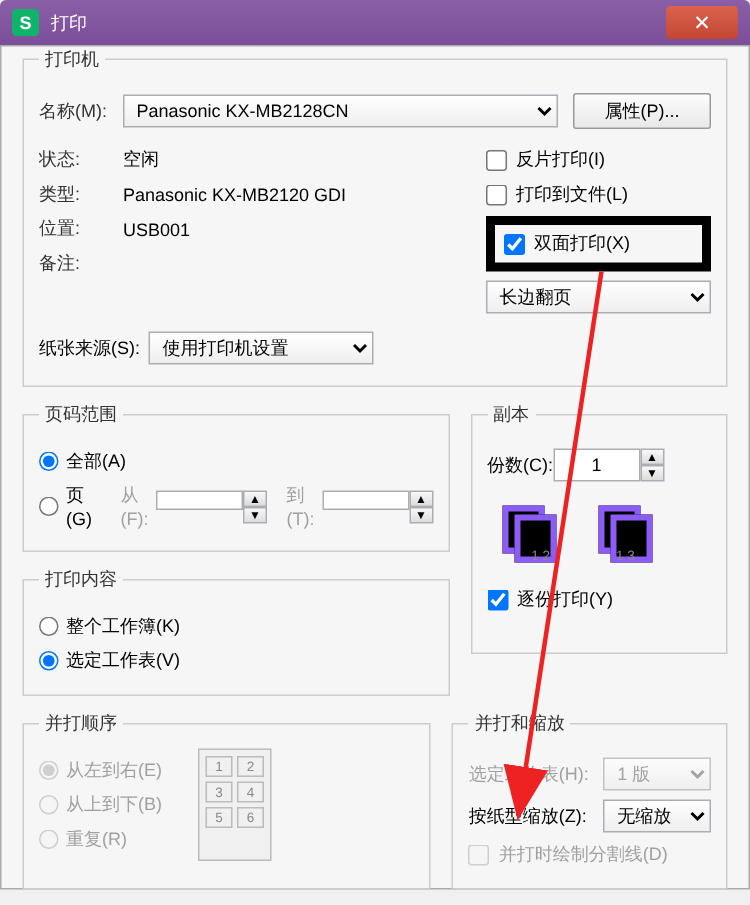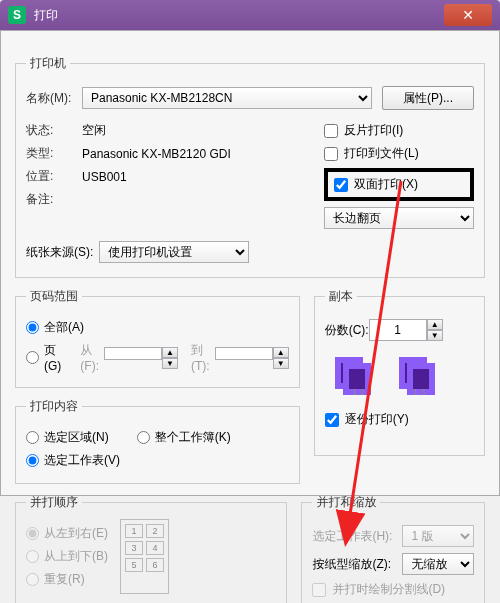--- a/index.html
+++ b/index.html
@@ -1,40 +1,40 @@
 <!DOCTYPE html>
 <html><head>
 <meta charset="utf-8">
 <style>
 *{box-sizing:border-box;margin:0;padding:0;font-family:"Microsoft YaHei",SimSun,sans-serif;font-size:12px}
 body{background:#f0f0f0;width:500px;height:603px;position:relative}
 .titlebar{height:30px;background:linear-gradient(#8a5fa8,#7a4e98);display:flex;align-items:center;padding:0 8px;color:#fff;border-top-left-radius:4px;border-top-right-radius:4px}
 .titleicon{width:18px;height:18px;background:#0fb36a;border-radius:3px;display:flex;align-items:center;justify-content:center;color:#fff;font-weight:bold;margin-right:8px}
 .title{flex:1}
 .closebtn{width:48px;height:22px;background:linear-gradient(#d9634e,#c44632);border-radius:3px;display:flex;align-items:center;justify-content:center;color:#fff;font-size:14px}
-.window{background:#f6f6f6;border:1px solid #aaa;height:466px;padding:24px 14px;position:relative}
+.window{background:#f6f6f6;border:1px solid #aaa;height:563px;padding:0 14px;position:relative}
 fieldset{border:1px solid #ccc;margin:0 0 10px 0;padding:8px 10px}
 legend{padding:0 4px;color:#333}
 .row{display:flex;align-items:center;margin:6px 0}
 .lbl{width:56px;color:#333}
 select,input[type=text]{border:1px solid #abadb3;height:22px;padding:0 4px;background:#fff}
 select{background:linear-gradient(#fff,#eee)}
 .btn{border:1px solid #999;background:linear-gradient(#fdfdfd,#e8e8e8);height:24px;padding:0 10px;border-radius:2px;display:inline-flex;align-items:center;justify-content:center}
 .chk{display:flex;align-items:center;gap:6px}
 .chk input{width:14px;height:14px}
 .radio{display:flex;align-items:center;gap:5px}
 .radio input{width:13px;height:13px}
 .disabled{color:#a0a0a0}
 .cols{display:flex;gap:14px}
 .lcol{flex:1.55}
 .rcol{flex:1}
-.redbox{border:4px solid #000000}
+.redbox{border:6px solid #000000}
 .arrow{position:absolute;pointer-events:none;z-index:5}
 .pageicon{width:48px;height:40px;position:relative;display:inline-block}
-.pageicon .p{position:absolute;width:28px;height:32px;border:6px solid #8b5cf6;background:#4c1d95}
+.pageicon .p{position:absolute;width:28px;height:32px;border:4px solid #8b5cf6;background:#000000}
 .lowpanel{display:flex;gap:14px}
 .spin{display:inline-flex}
 .spin input{width:58px;text-align:center}
 .spin .sb{width:16px;border:1px solid #abadb3;background:linear-gradient(#f8f8f8,#ddd);font-size:8px;line-height:9px;text-align:center}
 .keypad{border:1px solid #bbb;display:grid;grid-template-columns:18px 18px;grid-template-rows:14px 14px 14px;gap:3px;padding:4px;background:#f0f0f0}
 .keypad div{border:1px solid #bbb;display:flex;align-items:center;justify-content:center;font-size:9px;color:#888}
 </style>
 </head>
 <body>
 
@@ -123,24 +123,20 @@
                 <div class="sb">▲</div>
                 <div class="sb">▼</div>
               </div>
             </div>
         </div>
       </fieldset>
 
       <fieldset>
         <legend>打印内容</legend>
         <div class="row" style="gap:28px">
-          <div class="radio">
-              <input type="radio" name="pc" style="">
-              <span>选定区域(N)</span>
-            </div>
           <div class="radio">
               <input type="radio" name="pc" style="">
               <span>整个工作簿(K)</span>
             </div>
         </div>
         <div class="radio row">
             <input type="radio" name="pc" checked="" style="">
             <span>选定工作表(V)</span>
           </div>
       </fieldset>
@@ -173,21 +169,21 @@
             <input type="checkbox" checked="" style="">
             <span>逐份打印(Y)</span>
           </div>
       </fieldset>
     </div>
   </div>
 
   <div class="lowpanel">
     <fieldset class="lcol disabled">
       <legend>并打顺序</legend>
-      <div style="display:flex;gap:12px">
+      <div style="display:flex;gap:24px">
         <div>
           <div class="radio row">
               <input type="radio" disabled="" checked="" style="">
               <span>从左到右(E)</span>
             </div>
           <div class="radio row">
               <input type="radio" disabled="" style="">
               <span>从上到下(B)</span>
             </div>
           <div class="radio row">

